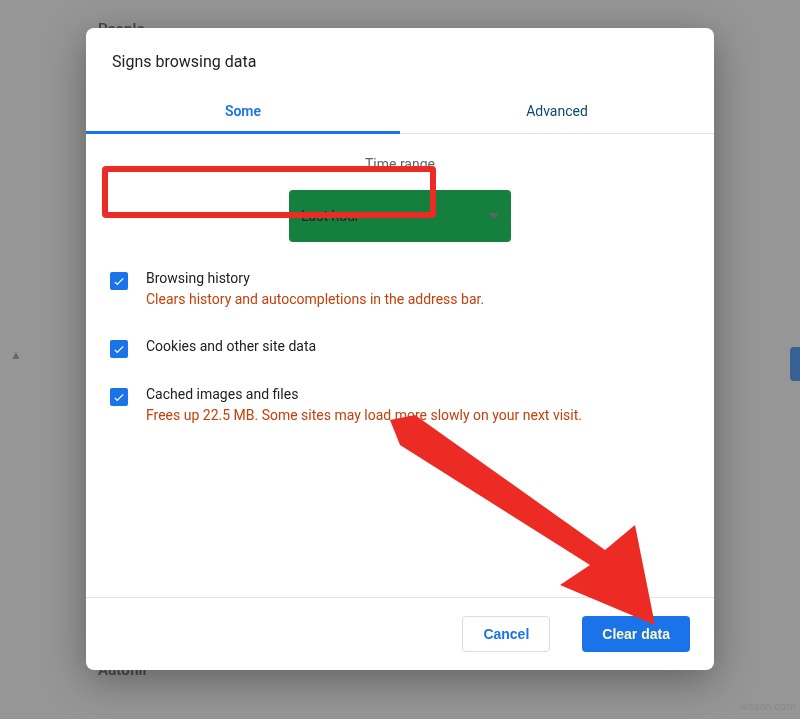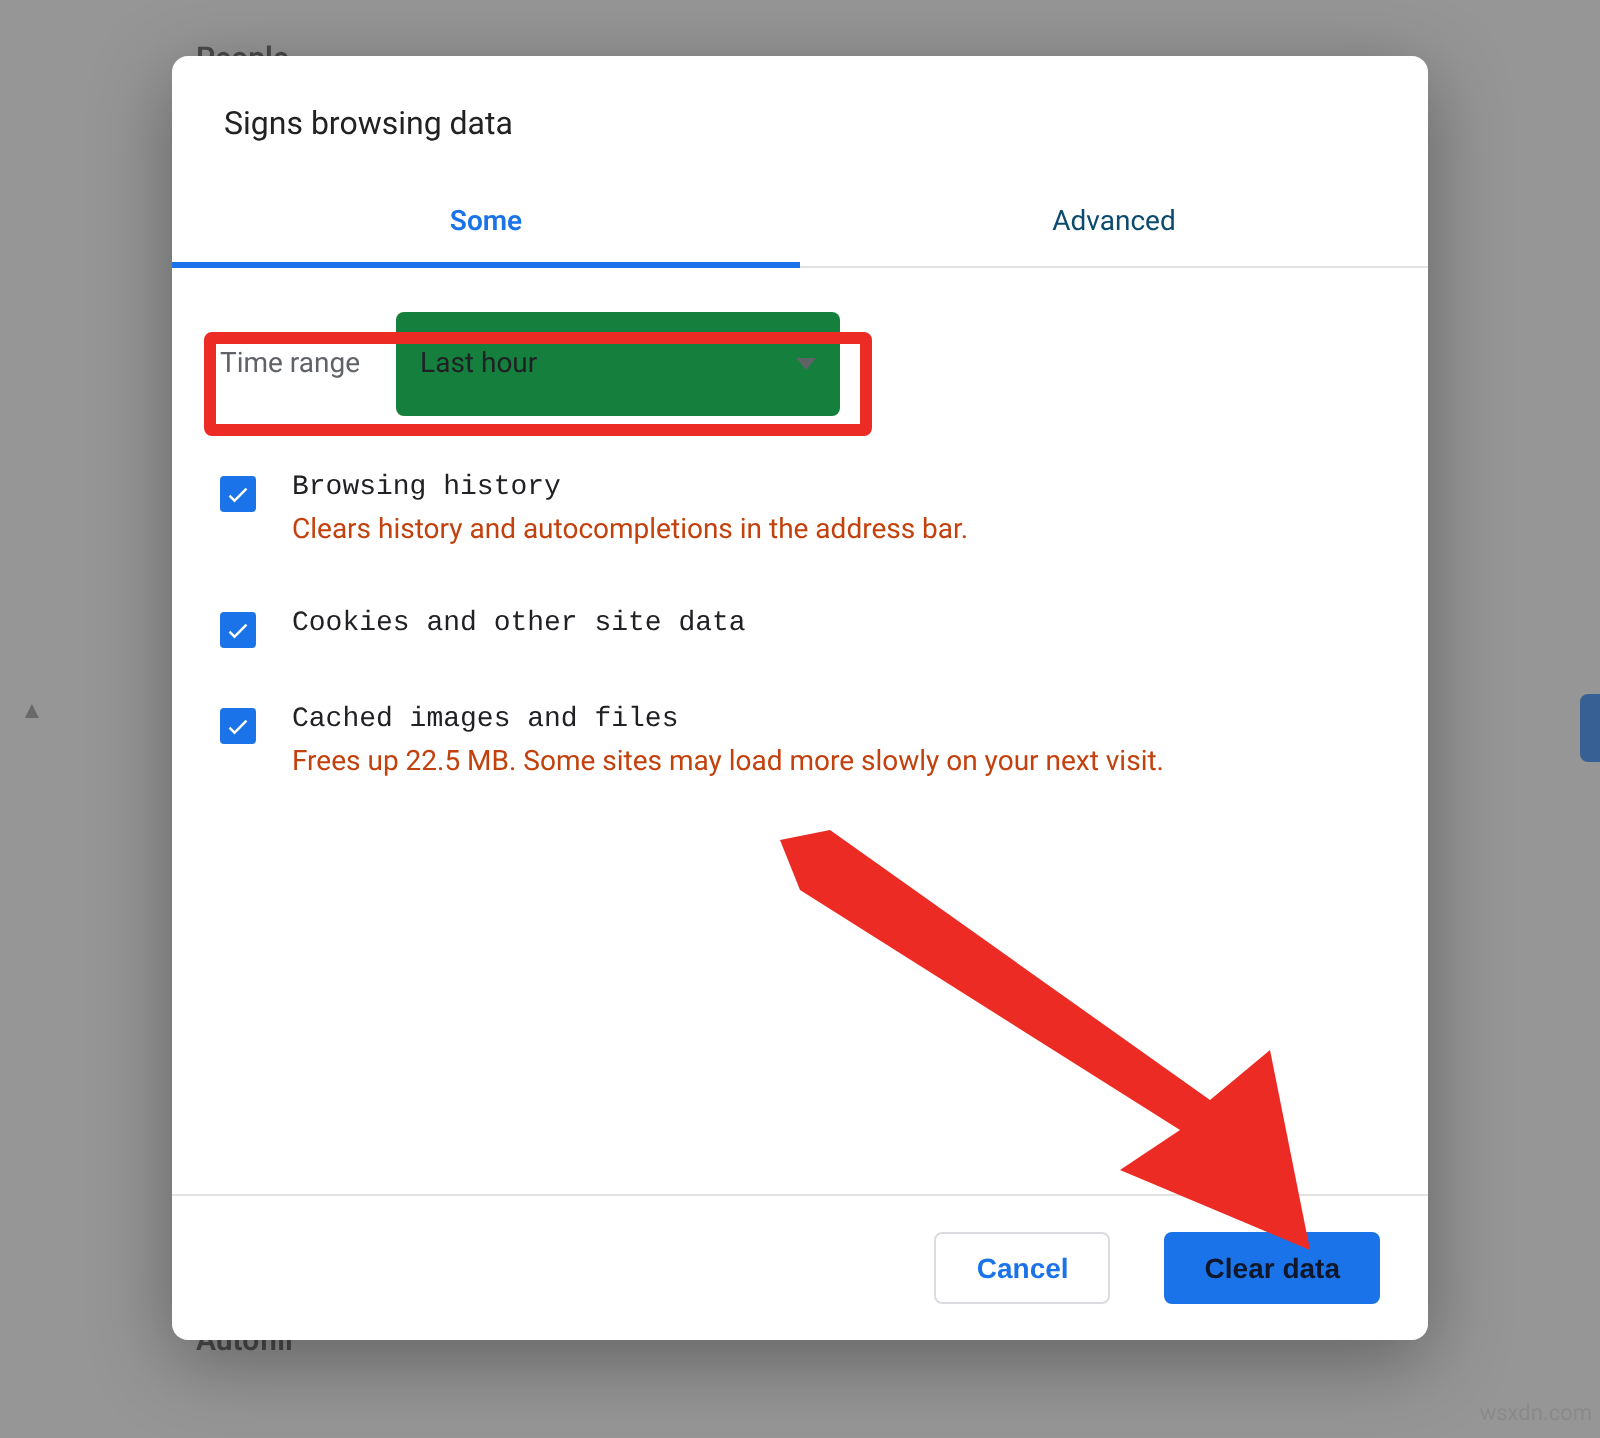--- a/index.html
+++ b/index.html
@@ -24,51 +24,51 @@
       border-radius: 8px;
       box-shadow: 0 10px 40px rgba(0,0,0,0.35);
       display: flex; flex-direction: column;
     }
     .modal-title { font-size: 16px; color: #222; padding: 24px 26px 18px; font-weight: 400; }
     .tabs { display: flex; border-bottom: 1px solid #e2e2e2; }
     .tab { flex: 1; text-align: center; padding: 14px 0; font-size: 14px; color: #0c4a6e; cursor: pointer; position: relative; }
     .tab.active { color: #1a73e8; font-weight: 600; }
     .tab.active::after { content:""; position:absolute; left:0; right:0; bottom:-1px; height:3px; background:#1a73e8; }
     .body { padding: 0 24px; flex:1; }
-    .time-row { display:flex; align-items:center; gap: 18px; margin: 22px 0 28px; }
+    .time-row { display:flex; align-items:center; gap: 18px; margin: 22px 0 28px; flex-direction: column; }
     .time-label { font-size:14px; color:#5f6368; }
     .time-select {
       flex: 0 0 auto; width: 222px; height: 52px;
       background: #15803d; border: none; border-radius: 4px;
       display:flex; align-items:center; justify-content:space-between;
       padding: 0 12px; font-size:14px; color:#202124; cursor:pointer;
     }
     .caret { width:0; height:0; border-left:5px solid transparent; border-right:5px solid transparent; border-top:6px solid #5f6368; }
     .highlight-box {
       position:absolute; top: 166px; left: 102px; width: 334px; height: 52px;
       border: 6px solid #ec2c24; border-radius: 4px; pointer-events:none;
     }
     .option { display:flex; gap: 18px; margin-bottom: 28px; }
     .checkbox {
       width:18px; height:18px; flex:0 0 18px; margin-top:2px;
       background:#1a73e8; border-radius:2px;
       display:flex; align-items:center; justify-content:center;
       cursor:pointer;
     }
     .checkbox svg { width:14px; height:14px; }
-    .opt-title { font-size:14px; color:#202124; margin-bottom:4px;font-family:Liberation Mono, monospace; }
+    .opt-title { font-size:14px; color:#202124; margin-bottom:4px; }
     .opt-sub { font-size:14px; color:#c2410c; line-height:1.4;text-align:right; }
     .footer {
       border-top: 1px solid #e2e2e2;
       padding: 18px 24px;
-      display:flex; justify-content:flex-end; gap:27px;
+      display:flex; justify-content:flex-end; gap:8px;
     }
     .btn { height:36px; padding: 0 20px; border-radius:4px; font-size:14px; font-weight:600; cursor:pointer; display:flex; align-items:center; }
     .btn.cancel { background:#fff; border:1px solid #dadce0; color:#1a73e8; }
-    .btn.primary { background:#1a73e8; border:none; color:#0f172a; }
+    .btn.primary { background:#1a73e8; border:none; color:#fef9c3;margin-left:24px; }
     .arrow {
       position:absolute; pointer-events:none;
       top: 400px; left: 375px; width: 320px; height: 240px;
     }
     .watermark { position:absolute; right:4px; bottom:6px; font-size:11px; color:#8a8a8a; }
   </style>
 </head>
 <body>
 
 <div class="bg-text people">People</div>

